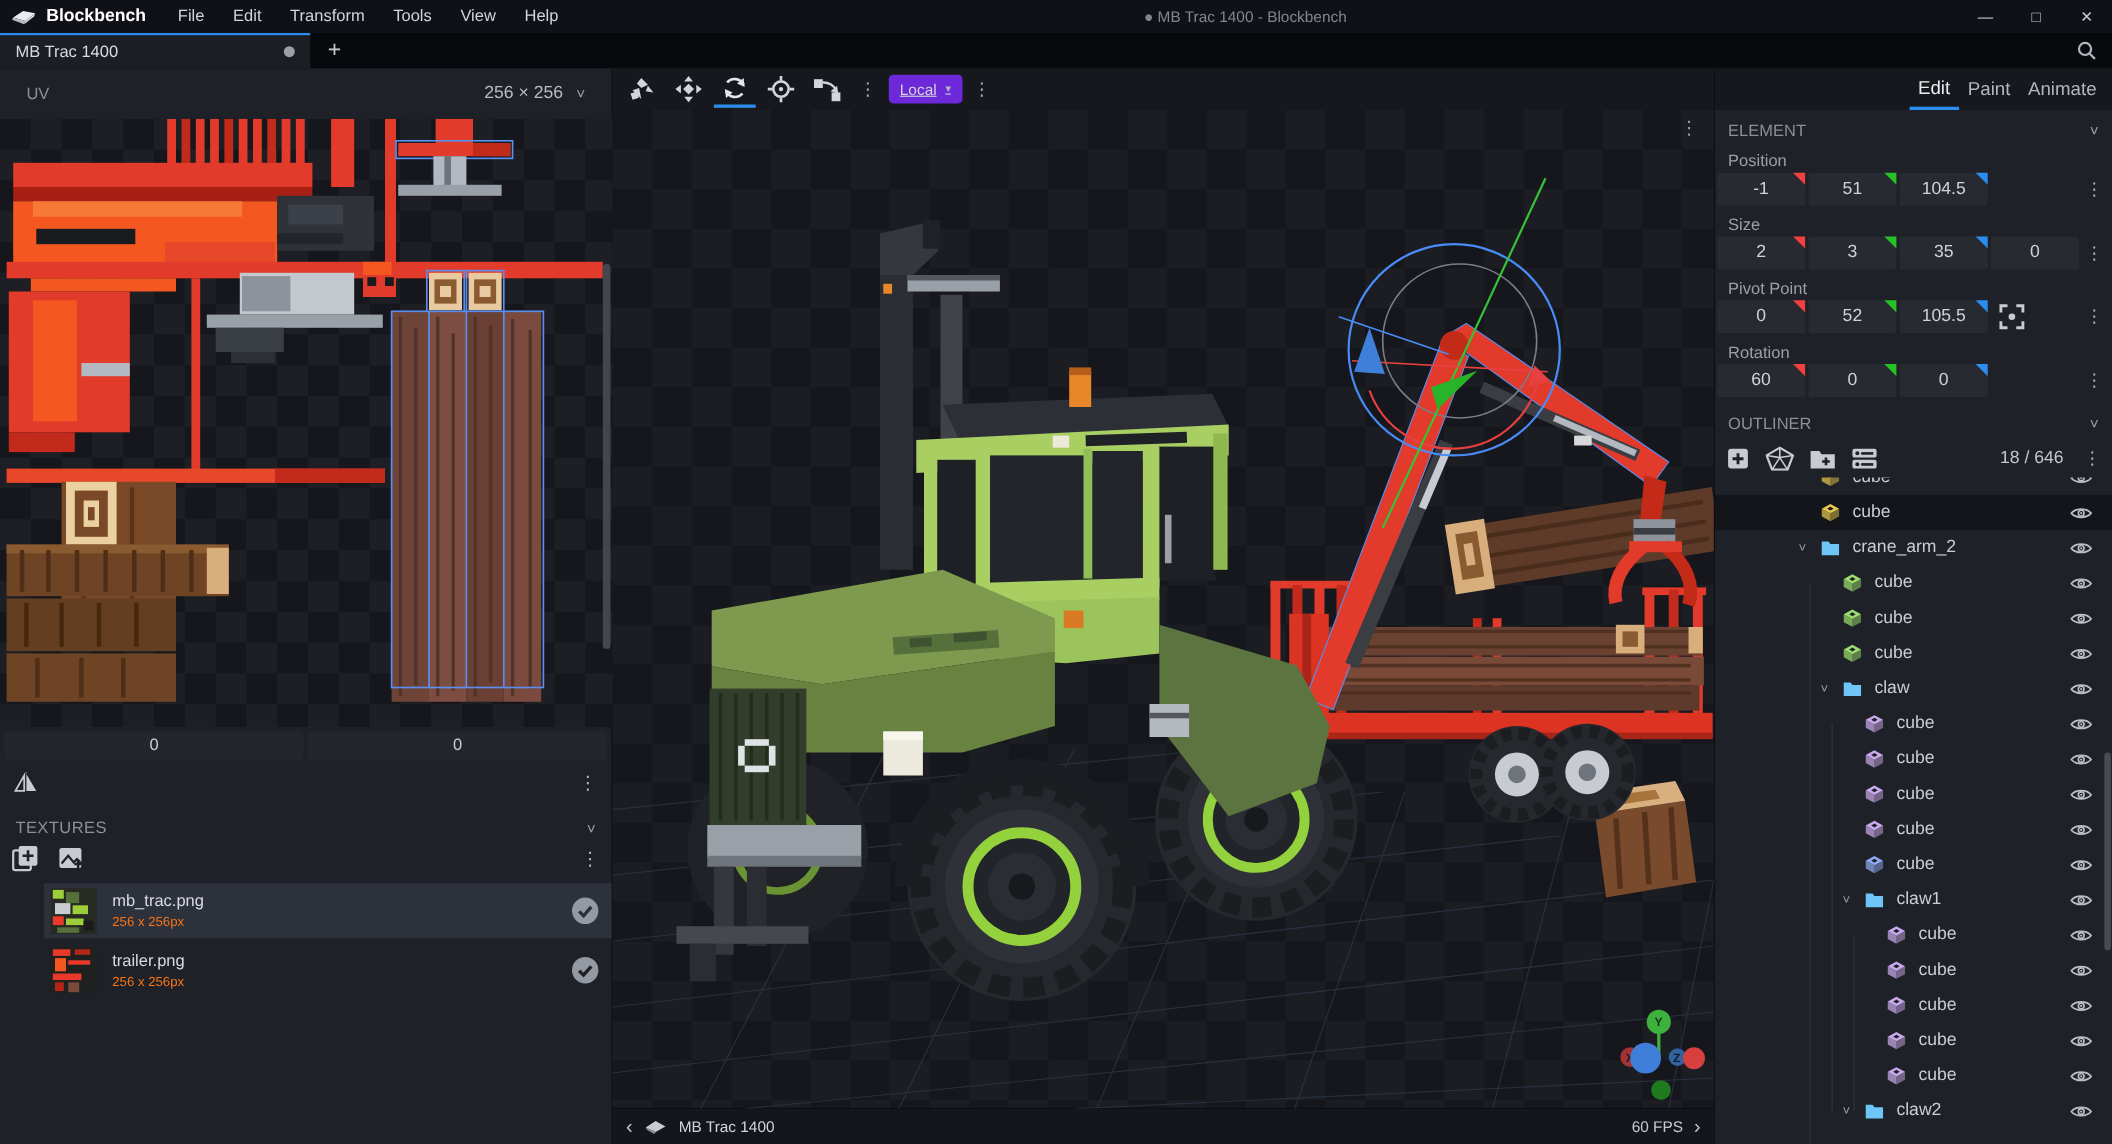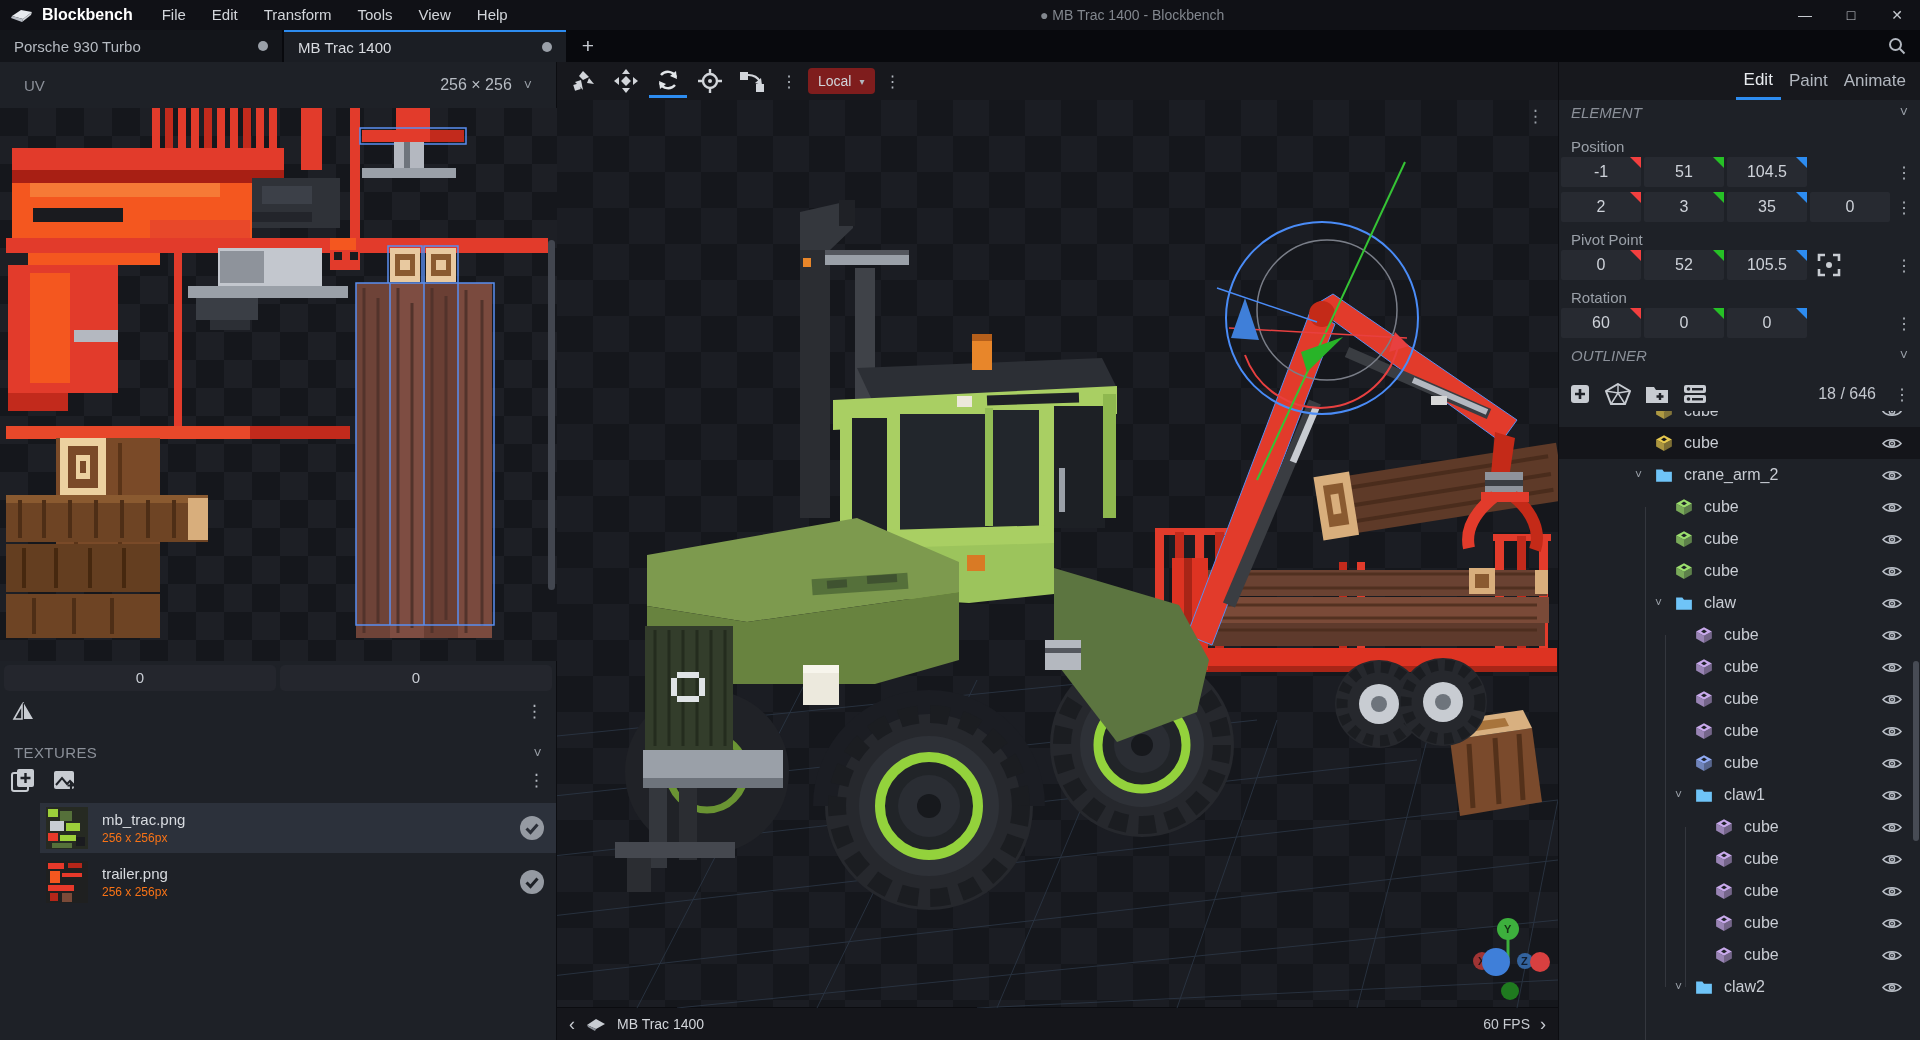--- a/index.html
+++ b/index.html
@@ -51,37 +51,37 @@
   .tex-name { font-size:15px; color:#d8dbe0; }
   .tex-size { font-size:12px; color:#f97316; margin-top:3px; }
   .tex-check { margin-left:auto; }
 
   
   .viewport { flex:1; display:flex; flex-direction:column; position:relative; min-width:0; }
   .vp-toolbar { height:38px; background:#17181d; display:flex; align-items:center; padding-left:8px; gap:4px; flex:0 0 38px; }
   .tool-btn { width:38px; height:34px; display:flex; align-items:center; justify-content:center; }
   .tool-btn.active { border-bottom:3px solid #2d8cf0; }
   .tool-sep { color:#b2b7bf; font-size:16px; padding:0 6px; letter-spacing:1px; }
-  .space-select { background:#7f1d1d; border-radius:4px; padding:5px 10px; font-size:14px; color:#d2d5da; display:flex; align-items:center; gap:8px; }
+  .space-select { background:#6d28d9; border-radius:4px; padding:5px 10px; font-size:14px; color:#d2d5da; display:flex; align-items:center; gap:8px;text-decoration:underline; }
   .space-caret { font-size:10px; color:#b2b7bf; }
   .vp-canvas { flex:1; position:relative; min-height:0;
                background:repeating-conic-gradient(#1b1d23 0% 25%, #15171c 0% 50%) 0 0 / 72px 72px; }
   .vp-canvas svg.scene { position:absolute; inset:0; }
   .vp-dots { position:absolute; right:14px; top:6px; color:#9aa0a8; font-size:17px; }
   .vp-bottom { height:33px; background:#15161b; border-top:1px solid #0b0c10; display:flex; align-items:center; padding:0 12px; gap:10px; flex:0 0 33px; }
   .vp-nav { color:#c6cad0; font-size:18px; }
   .vp-model { font-size:14px; color:#d2d5da; }
   .vp-fps { margin-left:auto; font-size:14px; color:#c6cad0; }
 
   
   .right-panel { width:362px; background:#1e2127; display:flex; flex-direction:column; border-left:1px solid #0c0d11; font-size:15px; }
   .mode-tabs { height:38px; background:#17181d; display:flex; justify-content:flex-end; align-items:stretch; padding-right:6px; flex:0 0 38px; }
   .mode-tab { padding:0 8px; font-size:17px; color:#b2b7bf; display:flex; align-items:center; }
   .mode-tab.active { color:#e8ebef; border-bottom:3px solid #2d8cf0; }
-  .sec-header { height:30px; display:flex; align-items:flex-start; padding:0 12px; color:#8b9099; font-size:15px; margin-top:4px;font-style:italic; }
+  .sec-header { height:30px; display:flex; align-items:center; padding:0 12px; color:#8b9099; font-size:15px; margin-top:4px; }
   .prop-label { padding:4px 12px 2px; color:#9aa0a8; font-size:15px; }
   .prop-row { display:flex; align-items:center; gap:3px; padding:0 2px; margin-bottom:5px; }
   .prop-input { position:relative; width:80px; height:30px; background:#272a31; border-radius:2px;
                 text-align:center; line-height:30px; font-size:16px; color:#ced2d9; }
   .corner { position:absolute; top:0; right:0; width:0; height:0; border-left:11px solid transparent; }
   .corner.x { border-top:11px solid #f23f3f; }
   .corner.y { border-top:11px solid #26c126; }
   .corner.z { border-top:11px solid #2d8cf0; }
   .row-dots { margin-left:auto; color:#b2b7bf; font-size:16px; padding-right:6px; }
   .pivot-focus { margin-left:6px; }
@@ -125,24 +125,20 @@
     <span class="menu-item">Help</span>
     <span class="window-title">● MB Trac 1400 - Blockbench</span>
     <div class="win-controls">
       <div class="win-btn">—</div>
       <div class="win-btn">□</div>
       <div class="win-btn">✕</div>
     </div>
   </div>
 
   <div class="tabbar">
-    <div class="tab tab-inactive">
-      <span>Porsche 930 Turbo</span>
-      <span class="tab-dot"></span>
-    </div>
     <div class="tab tab-active">
       <span>MB Trac 1400</span>
       <span class="tab-dot"></span>
     </div>
     <div class="tab-add">+</div>
     <svg class="tab-search" width="22" height="22" viewBox="0 0 22 22">
       <circle cx="9.5" cy="9.5" r="5.5" fill="none" stroke="#b2b7bf" stroke-width="2"></circle>
       <line x1="13.8" y1="13.8" x2="18.5" y2="18.5" stroke="#b2b7bf" stroke-width="2"></line>
     </svg>
   </div>
@@ -658,20 +654,21 @@
       </div>
 
       <div class="prop-label">Position</div>
       <div class="prop-row">
         <div class="prop-input"><span>-1</span><span class="corner x"></span></div>
         <div class="prop-input"><span>51</span><span class="corner y"></span></div>
         <div class="prop-input"><span>104.5</span><span class="corner z"></span></div>
         <span class="row-dots">⋮</span>
       </div>
 
+      <div class="prop-label">Size</div>
       <div class="prop-row">
         <div class="prop-input"><span>2</span><span class="corner x"></span></div>
         <div class="prop-input"><span>3</span><span class="corner y"></span></div>
         <div class="prop-input"><span>35</span><span class="corner z"></span></div>
         <div class="prop-input"><span>0</span></div>
         <span class="row-dots">⋮</span>
       </div>
 
       <div class="prop-label">Pivot Point</div>
       <div class="prop-row">

